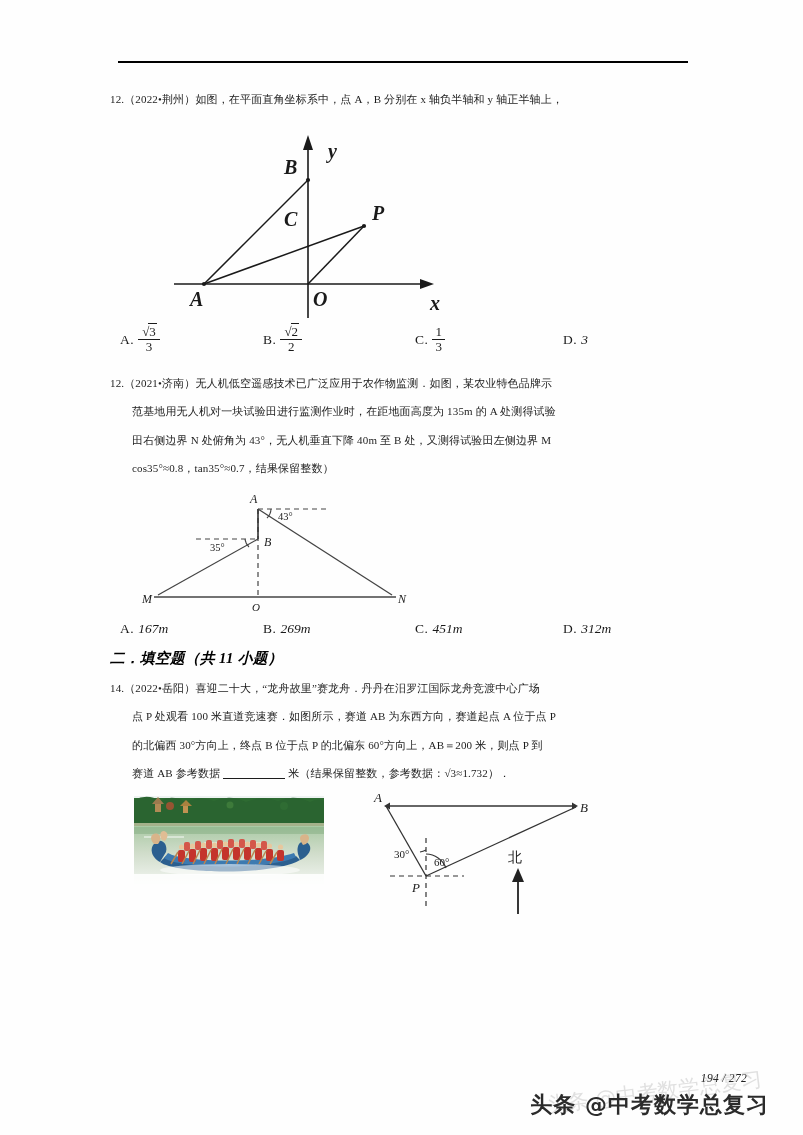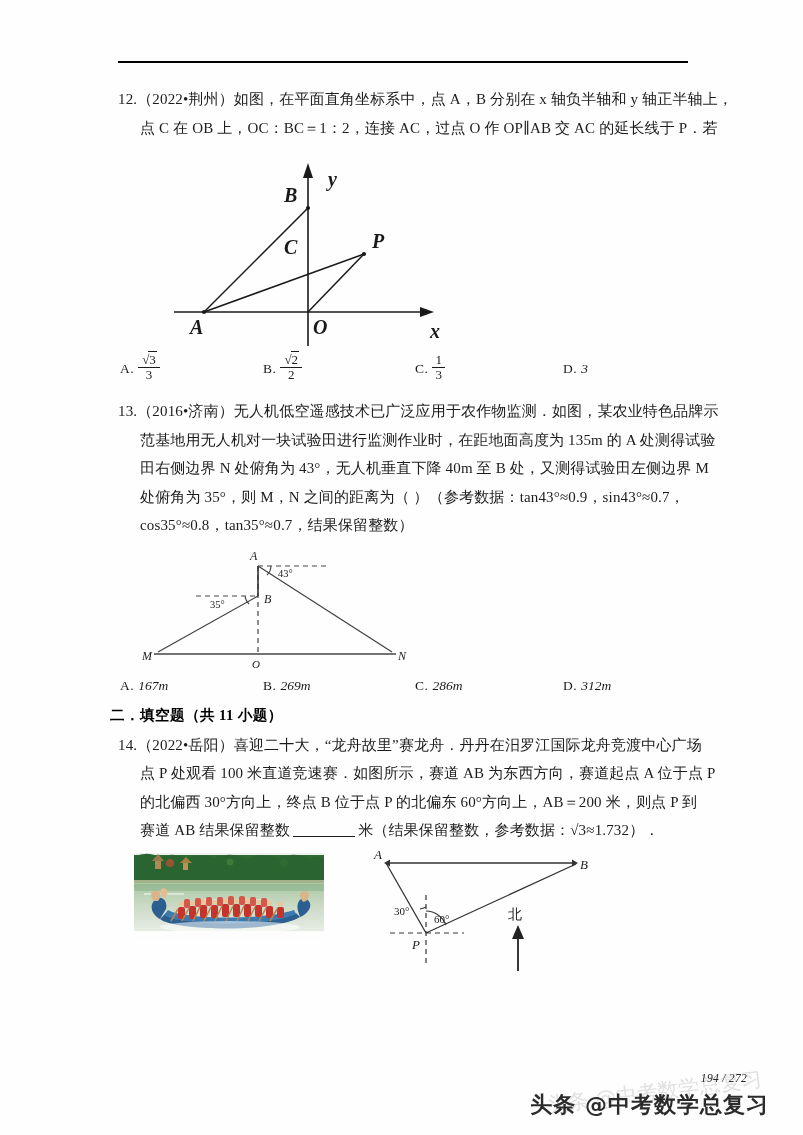--- a/index.html
+++ b/index.html
@@ -38,26 +38,25 @@
     width: 585px;
   }
 
   
   .q {
     position: relative;
     margin-bottom: 2px;
   }
   .q-line {
     display: block;
-    font-size: 15px;
+    font-size: 11px;
     line-height: 28.5px;
     letter-spacing: 0.15px;
     white-space: nowrap;
     color: #1c1c1c;
-    margin-left: 8px;
   }
   .q-line.indent {
     padding-left: 22px;
   }
   .num {
     font-family: "Liberation Serif", "DejaVu Serif", serif;
     font-style: normal;
   }
 
   
@@ -117,20 +116,21 @@
   .opt-c { width: 148px; }
   .opt-d { width: 100px; }
 
   
   .section-head {
     font-weight: bold;
     font-size: 14.6px;
     letter-spacing: 0.4px;
     margin: 12px 0 6px 0;
     color: #000;
+    font-style: italic;
   }
 
   
   .fig {
     position: relative;
   }
   .fig svg { display: block; }
 
   .photo-wrap {
     position: relative;
@@ -182,21 +182,20 @@
 <body>
 
 <div class="page">
 
   <div class="top-rule"></div>
 
   <div class="content">
 
     <div class="q">
       <span class="q-line">12.（2022•荆州）如图，在平面直角坐标系中，点 A，B 分别在 x 轴负半轴和 y 轴正半轴上，</span>
-      <span class="q-line indent">点 C 在 OB 上，OC：BC＝1：2，连接 AC，过点 O 作 OP∥AB 交 AC 的延长线于 P．若</span>
     </div>
 
     <div class="fig" style="margin-top:8px;margin-left:58px;">
       <svg width="290" height="200" viewBox="0 0 290 200">
 
         <line x1="6" y1="162" x2="252" y2="162" stroke="#1a1a1a" stroke-width="1.6"></line>
         <polygon points="252,157 266,162 252,167" fill="#1a1a1a"></polygon>
 
         <line x1="140" y1="196" x2="140" y2="28" stroke="#1a1a1a" stroke-width="1.6"></line>
         <polygon points="135,28 140,13 145,28" fill="#1a1a1a"></polygon>
@@ -243,24 +242,23 @@
           <span class="bot">3</span>
         </span>
       </div>
       <div class="opt opt-d">
         <span class="lbl">D.</span>
         <span class="val num">3</span>
       </div>
     </div>
 
     <div class="q" style="margin-top:14px;">
-      <span class="q-line">13.（2016•济南）无人机低空遥感技术已广泛应用于农作物监测．如图，某农业特色品牌示</span>
+      <span class="q-line">12.（2021•济南）无人机低空遥感技术已广泛应用于农作物监测．如图，某农业特色品牌示</span>
       <span class="q-line indent">范基地用无人机对一块试验田进行监测作业时，在距地面高度为 135m 的 A 处测得试验</span>
       <span class="q-line indent">田右侧边界 N 处俯角为 43°，无人机垂直下降 40m 至 B 处，又测得试验田左侧边界 M</span>
-      <span class="q-line indent">处俯角为 35°，则 M，N 之间的距离为（     ）（参考数据：tan43°≈0.9，sin43°≈0.7，</span>
       <span class="q-line indent">cos35°≈0.8，tan35°≈0.7，结果保留整数）</span>
     </div>
 
     <div class="fig" style="margin-top:6px;margin-left:18px;">
       <svg width="330" height="130" viewBox="0 0 330 130">
 
         <line x1="26" y1="108" x2="268" y2="108" stroke="#444" stroke-width="1.3"></line>
 
         <line x1="130" y1="20" x2="130" y2="108" stroke="#444" stroke-width="1.2" stroke-dasharray="5,4"></line>
 
@@ -292,36 +290,36 @@
       <div class="opt opt-a">
         <span class="lbl">A.</span>
         <span class="val">167m</span>
       </div>
       <div class="opt opt-b">
         <span class="lbl">B.</span>
         <span class="val">269m</span>
       </div>
       <div class="opt opt-c">
         <span class="lbl">C.</span>
-        <span class="val">286m</span>
+        <span class="val">451m</span>
       </div>
       <div class="opt opt-d">
         <span class="lbl">D.</span>
         <span class="val">312m</span>
       </div>
     </div>
 
     <div class="section-head">二．填空题（共 11 小题）</div>
 
     <div class="q">
       <span class="q-line">14.（2022•岳阳）喜迎二十大，“龙舟故里”赛龙舟．丹丹在汨罗江国际龙舟竞渡中心广场</span>
       <span class="q-line indent">点 P 处观看 100 米直道竞速赛．如图所示，赛道 AB 为东西方向，赛道起点 A 位于点 P</span>
       <span class="q-line indent">的北偏西 30°方向上，终点 B 位于点 P 的北偏东 60°方向上，AB＝200 米，则点 P 到</span>
       <span class="q-line indent">
-        <span>赛道 AB 结果保留整数</span><span class="fill-blank"></span><span>米（结果保留整数，参考数据：√3≈1.732）．</span>
+        <span>赛道 AB 参考数据</span><span class="fill-blank"></span><span>米（结果保留整数，参考数据：√3≈1.732）．</span>
       </span>
     </div>
 
     <div class="fig" style="margin-top:8px;position:relative;height:135px;">
 
       <div class="photo-wrap" style="position:absolute;left:24px;top:0px;width:190px;height:88px;overflow:hidden;">
         <svg width="190" height="88" viewBox="0 0 190 88">
           <defs>
             <linearGradient id="skyg" x1="0" y1="0" x2="0" y2="1">
               <stop offset="0%" stop-color="#eef3f2"></stop>

